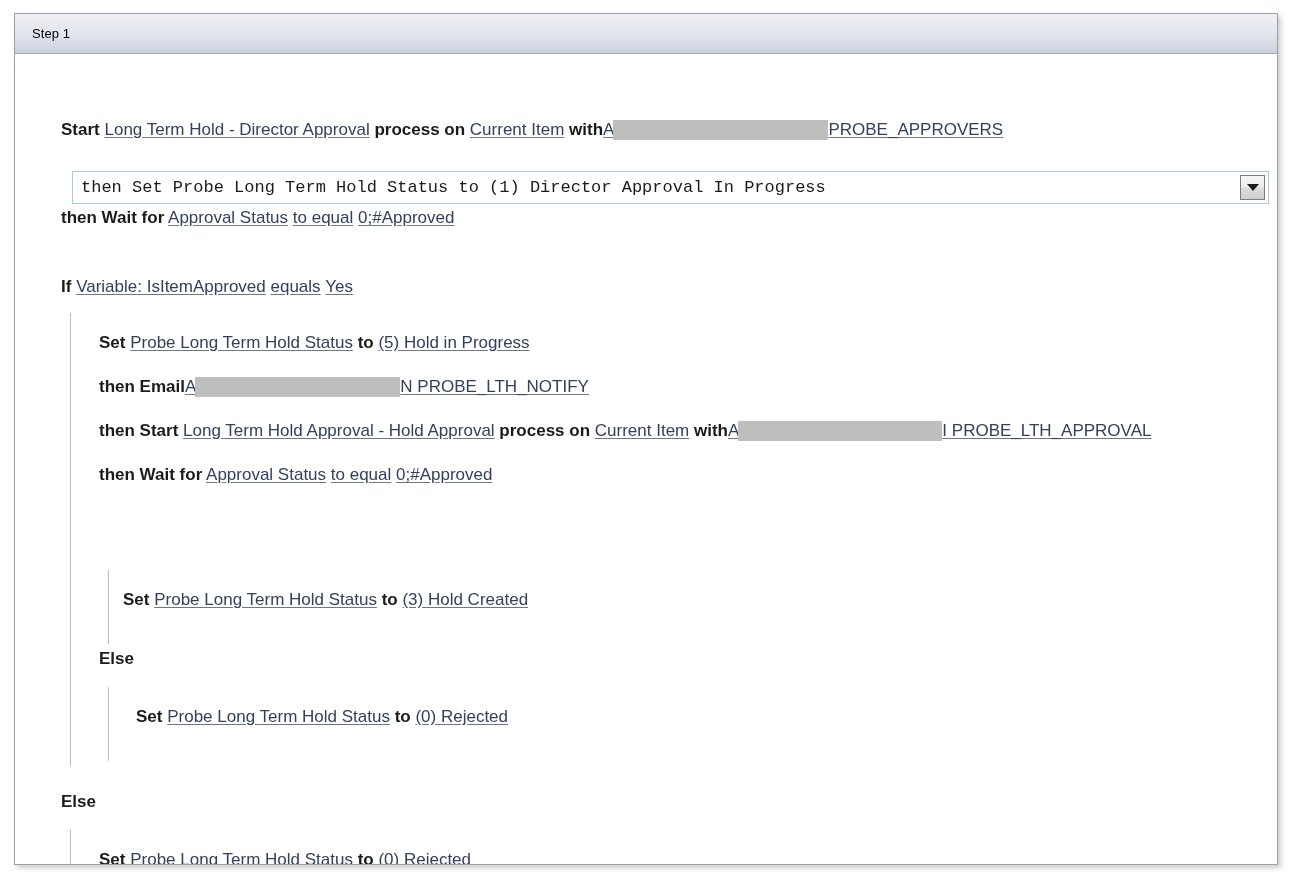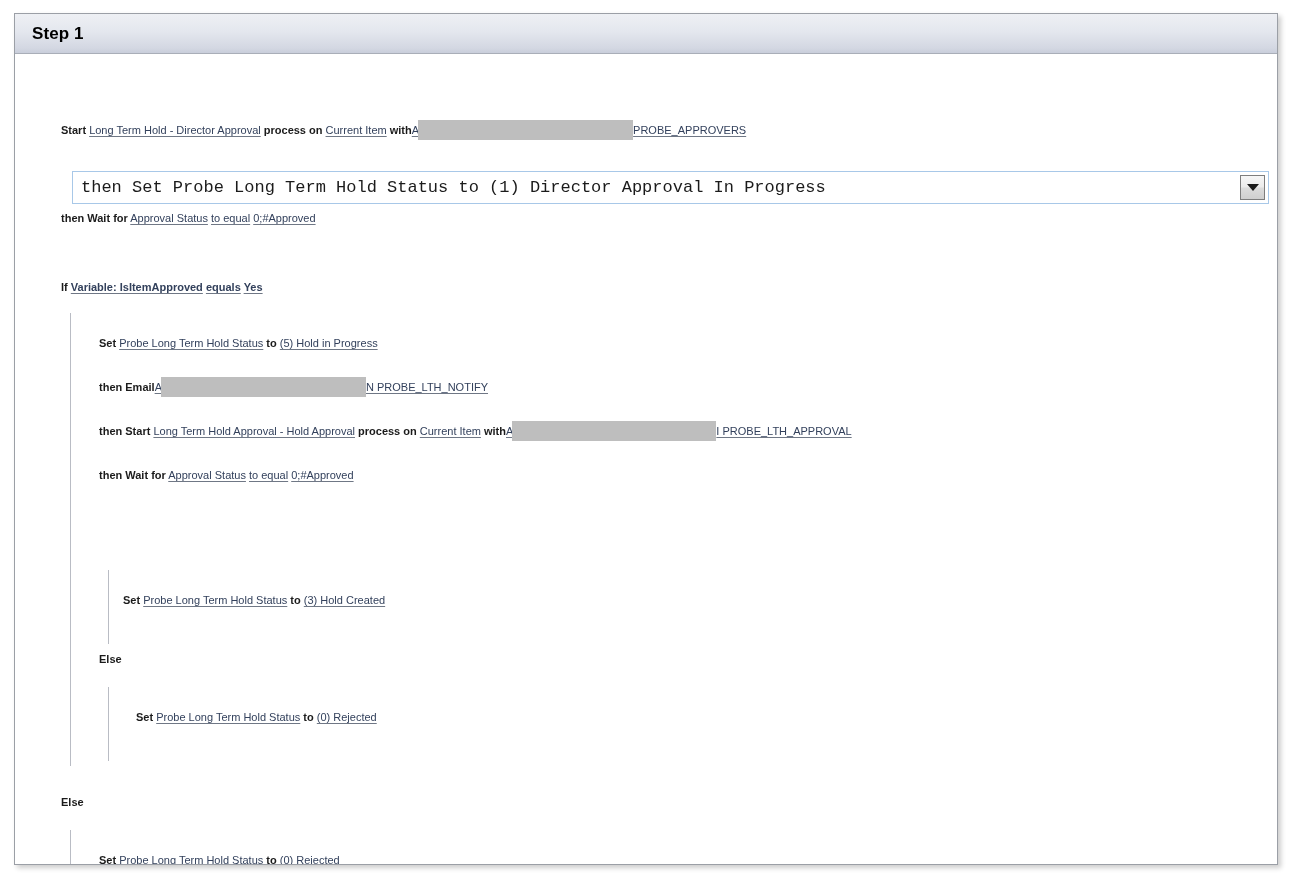--- a/index.html
+++ b/index.html
@@ -31,59 +31,59 @@
   #step-header {
     height: 40px;
     box-sizing: border-box;
     background: linear-gradient(to bottom, #eef0f4 0%, #e4e7ee 45%, #d3d7e2 88%, #c9cedb 100%);
     border-bottom: 1px solid #a9aeb8;
     display: flex;
     align-items: center;
     padding-left: 17px;
   }
   #step-title {
-    font-size: 17px;
-    font-weight: bold;
+    font-size: 13px;
+    font-weight: normal;
     color: #000000;
     letter-spacing: 0.1px;
   }
 
   
   #workflow-body {
     position: relative;
     height: 810px;
     background: #ffffff;
     overflow: hidden;
   }
 
   
   .wf-line {
     position: absolute;
-    font-size: 11px;
+    font-size: 17px;
     color: #1b1b1b;
     white-space: nowrap;
     line-height: 22px;
   }
   .wf-line .kw {
     color: #1b1b1b;
   }
   .wf-line .lnk {
     color: #33415c;
     text-decoration: underline;
     text-decoration-color: #6f7785;
     text-underline-offset: 2px;
   }
   .wf-line .bold {
     font-weight: bold;
   }
   .wf-cond {
     font-weight: bold;
   }
   .wf-cond .lnk {
-    font-weight: bold;
+    font-weight: normal;
     margin-top: 28px;
   }
 
   
   .redact {
     display: inline-block;
     background: #bebebe;
     vertical-align: middle;
     position: relative;
     top: -1px;

